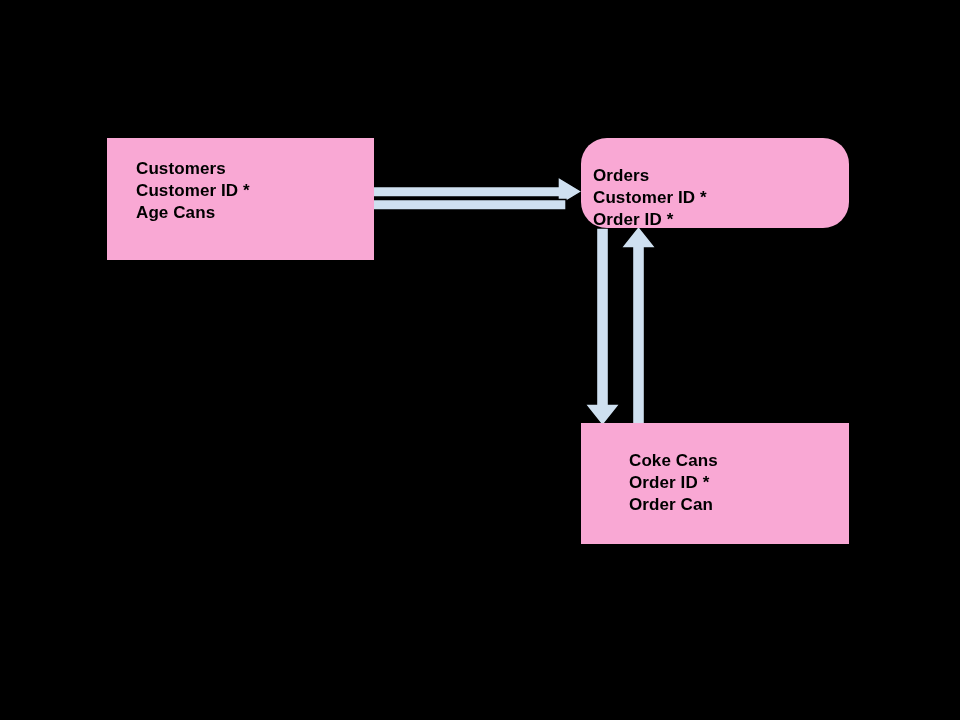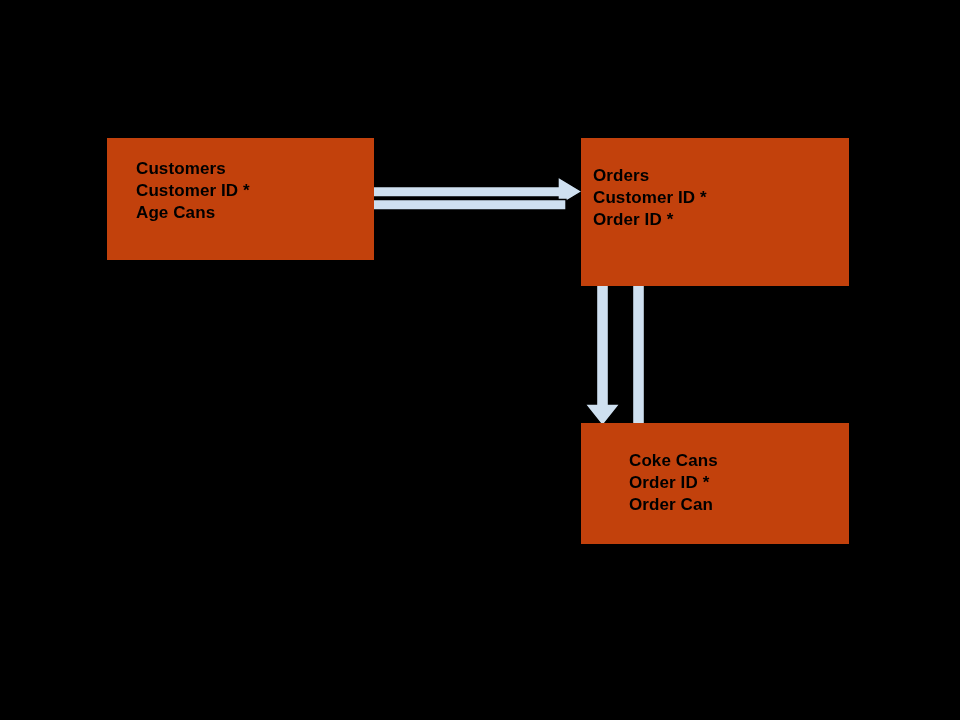--- a/index.html
+++ b/index.html
@@ -22,21 +22,21 @@
   #arrow-layer {
     position: absolute;
     left: 0;
     top: 0;
     width: 960px;
     height: 720px;
   }
   .entity-box {
     position: absolute;
     box-sizing: border-box;
-    background: #c2410c;
+    background: #f9a8d4;
   }
   .entity-inner {
     position: absolute;
     left: 0;
     top: 0;
     width: 100%;
     padding: 22px 0 0 29px;
     box-sizing: border-box;
   }
   .entity-title {
@@ -51,21 +51,21 @@
     font-size: 17px;
     font-weight: bold;
     color: #000000;
     line-height: 22px;
     letter-spacing: 0.1px;
     white-space: nowrap;
   }
   
   #box-customers { left: 107px; top: 138px; width: 267px; height: 122px; }
   #box-customers .entity-inner { padding-top: 20px; padding-left: 29px; }
-  #box-orders { left: 581px; top: 138px; width: 268px; height: 148px; }
+  #box-orders { left: 581px; top: 138px; width: 268px; height: 90px; border-radius: 26px; }
   #box-orders .entity-inner { padding-top: 27px; padding-left: 12px; }
   #box-cokecans { left: 581px; top: 423px; width: 268px; height: 121px; }
   #box-cokecans .entity-inner { padding-top: 27px; padding-left: 10px; margin-left: 38px; }
 </style>
 </head>
 <body>
 
 <div id="canvas">
 
   <svg id="arrow-layer" viewBox="0 0 960 720" width="960" height="720" xmlns="http://www.w3.org/2000/svg">

